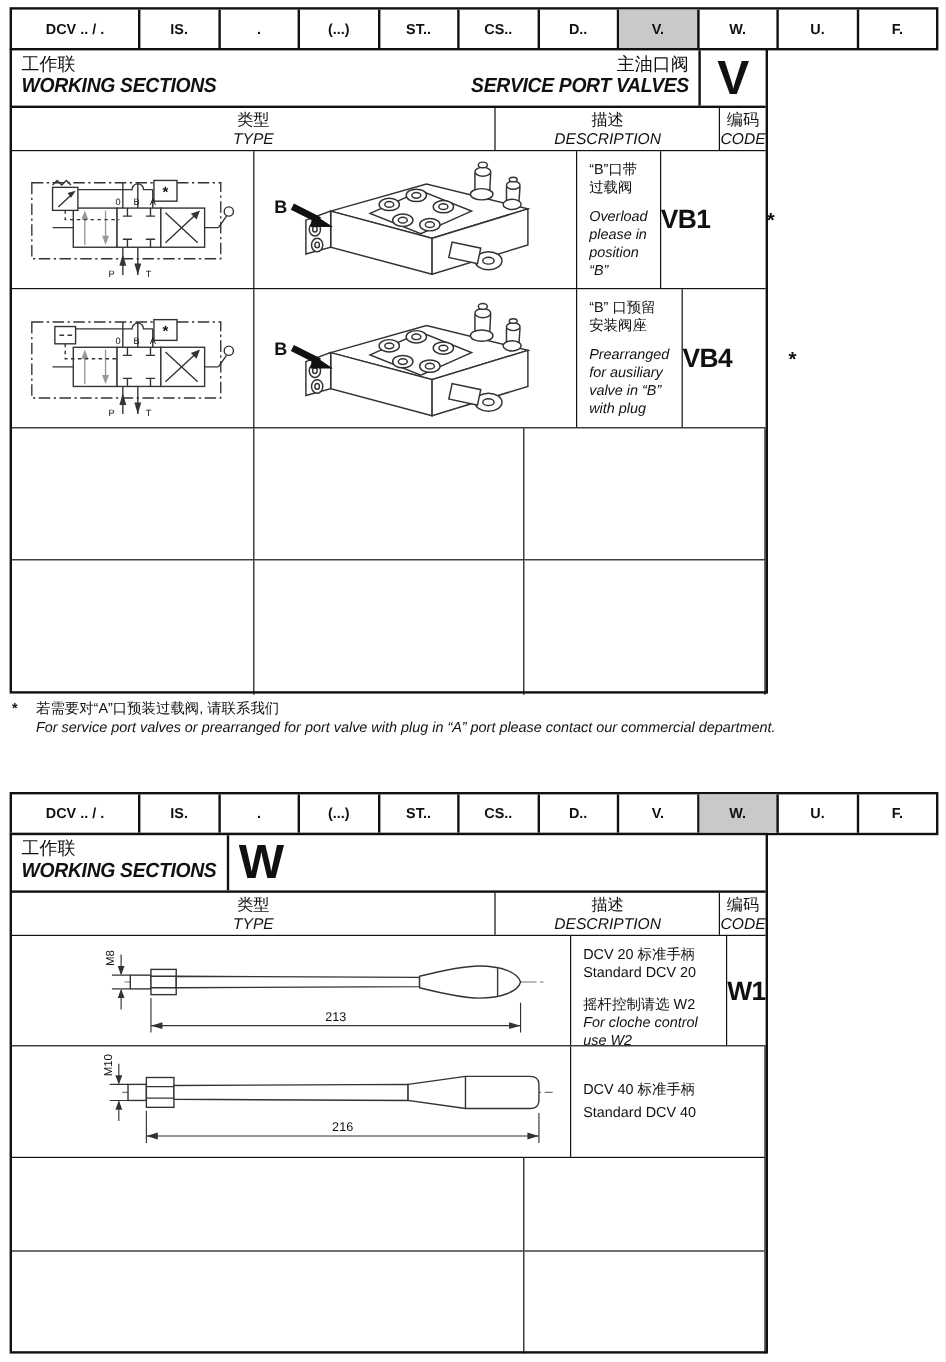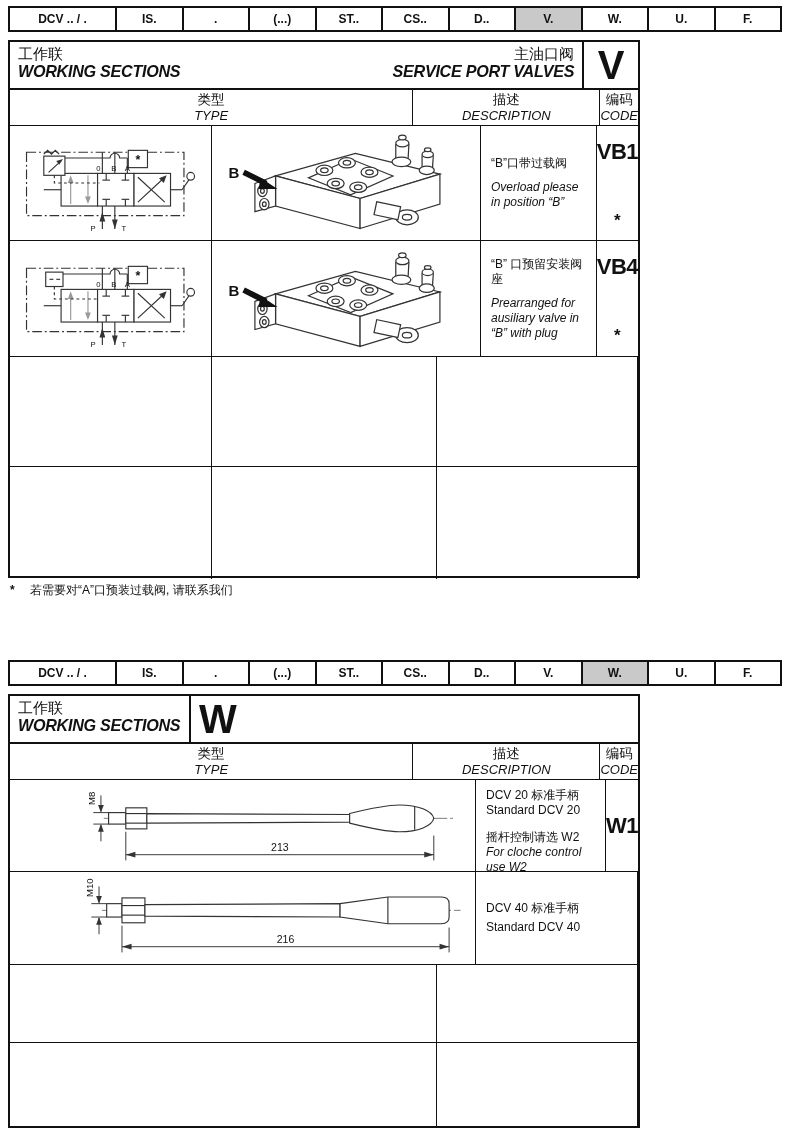--- a/index.html
+++ b/index.html
@@ -1,20 +1,20 @@
 <!DOCTYPE html>
 <html><head>
 <meta charset="utf-8">
 <style>
   html,body{margin:0;padding:0;background:#e8e8e8;}
   .page{position:relative;width:788px;height:1135px;background:#ffffff;
         font-family:"Liberation Sans",sans-serif;color:#111;overflow:hidden;}
 
   
-  .tabs{position:absolute;left:8px;width:774px;height:26px;display:flex;
+  .tabs{position:absolute;left:8px;width:774px;height:36px;display:flex;
         border:2px solid #111;box-sizing:border-box;background:#fff;}
   .tab{flex:1;display:flex;align-items:center;justify-content:center;
        border-right:2px solid #111;font-size:12px;font-weight:bold;box-sizing:border-box;}
   .tab:last-child{border-right:none;}
   .tab.first{flex:none;width:107px;}
   .tab.active{background:#c9c9c9;}
 
   
   .sec{position:absolute;left:8px;width:632px;border:2.5px solid #111;
        box-sizing:border-box;background:#fff;}
@@ -38,21 +38,21 @@
 
   .trow{display:flex;border-bottom:1.5px solid #111;box-sizing:border-box;}
   .trow.last{border-bottom:none;}
   .cell{box-sizing:border-box;}
   .c-type{width:487px;border-right:1.5px solid #111;display:flex;}
   .c-schem{width:202px;border-right:1.5px solid #111;display:flex;align-items:center;
            justify-content:center;box-sizing:border-box;}
   .c-photo{flex:1;display:flex;align-items:center;justify-content:center;}
   .c-desc{width:226px;border-right:1.5px solid #111;display:flex;flex-direction:column;
           justify-content:center;padding:6px 10px;line-height:1.25;}
-  .c-code{flex:1;display:flex;flex-direction:column;align-items:center;justify-content:center;gap:47px;}
+  .c-code{flex:1;display:flex;flex-direction:row;align-items:center;justify-content:center;gap:47px;}
   .d-cn{font-size:12px;}
   .d-en{font-size:12px;font-style:italic;margin-top:9px;}
   .d-gap{margin-top:12px;}
   .code-big{font-size:22px;font-weight:800;letter-spacing:-.5px;}
   .code-star{font-size:17px;font-weight:800;line-height:.8;margin-top:2px;}
 
   .footnote{position:absolute;left:10px;top:582px;font-size:12px;line-height:1.35;}
   .fn-marker{font-weight:bold;position:absolute;left:0;top:0;}
   .fn-cn{margin-left:20px;}
   .fn-en{margin-left:20px;font-style:italic;}
@@ -339,20 +339,21 @@
           <div class="c-photo"></div>
         </div>
       <div class="cell c-desc"></div>
         <div class="cell c-code"></div>
     </div>
   </div>
 
   <div class="footnote">
     <span class="fn-marker">*</span>
     <div class="fn-cn">若需要对“A”口预装过载阀, 请联系我们</div>
+    <div class="fn-en">For service port valves or prearranged for port valve with plug in “A” port please contact our commercial department.</div>
   </div>
 
   <div class="tabs" style="top:660px">
     <div class="tab first">DCV .. / .</div>
     <div class="tab">IS.</div>
     <div class="tab">.</div>
     <div class="tab">(...)</div>
     <div class="tab">ST..</div>
     <div class="tab">CS..</div>
     <div class="tab">D..</div>

